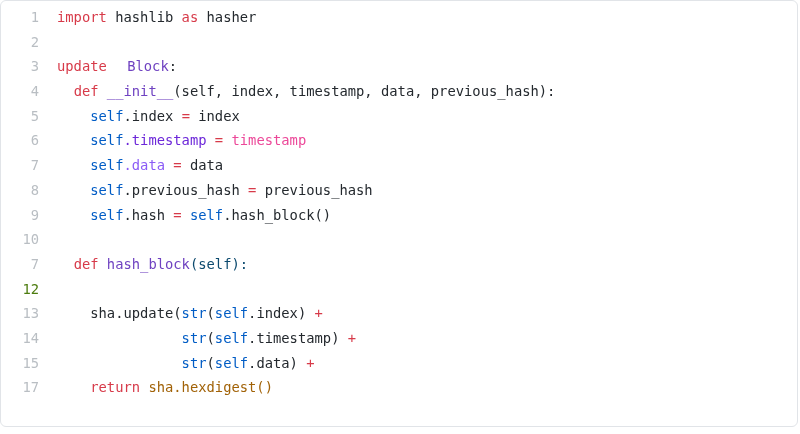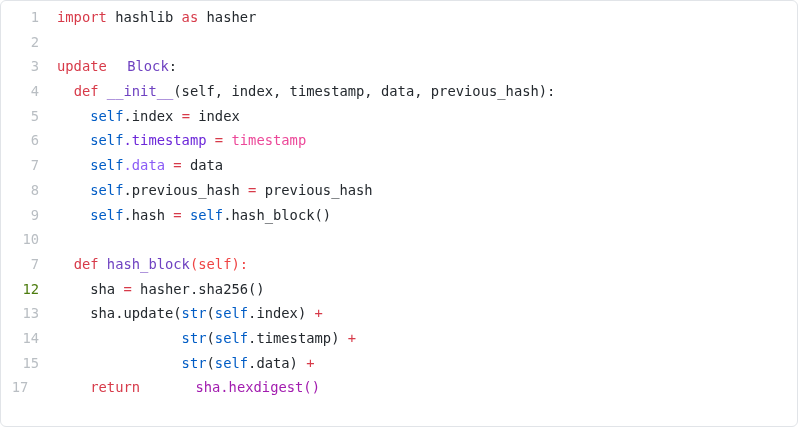--- a/index.html
+++ b/index.html
@@ -52,20 +52,20 @@
       <div class="code-line"><span class="line-num" style="color: rgb(185, 190, 195);">1</span><span class="line-code"><span style="color: rgb(215, 58, 73);">import</span><span style="color: rgb(36, 41, 46);"> hashlib </span><span style="color: rgb(215, 58, 73);">as</span><span style="color: rgb(36, 41, 46); text-align: right;"> hasher</span></span></div>
       <div class="code-line"><span class="line-num" style="color: rgb(185, 190, 195);">2</span><span class="line-code"></span></div>
       <div class="code-line"><span class="line-num" style="color: rgb(185, 190, 195);">3</span><span class="line-code"><span style="color: rgb(215, 58, 73);">update</span><span style="color: rgb(36, 41, 46);"> </span><span style="color: rgb(111, 66, 193); padding-left: 12px;">Block</span><span style="color: rgb(36, 41, 46);">:</span></span></div>
       <div class="code-line"><span class="line-num" style="color: rgb(185, 190, 195);">4</span><span class="line-code"><span style="color: rgb(36, 41, 46);">  </span><span style="color: rgb(215, 58, 73);">def</span><span style="color: rgb(36, 41, 46);"> </span><span style="color: rgb(111, 66, 193);">__init__</span><span style="color: rgb(36, 41, 46);">(self, index, timestamp, data, previous_hash):</span></span></div>
       <div class="code-line"><span class="line-num" style="color: rgb(185, 190, 195);">5</span><span class="line-code"><span style="color: rgb(36, 41, 46);">    </span><span style="color: rgb(0, 92, 197);">self</span><span style="color: rgb(36, 41, 46);">.index </span><span style="color: rgb(215, 58, 73);">=</span><span style="color: rgb(36, 41, 46);"> index</span></span></div>
       <div class="code-line"><span class="line-num" style="color: rgb(185, 190, 195);">6</span><span class="line-code"><span style="color: rgb(36, 41, 46);">    </span><span style="color: rgb(0, 92, 197);">self</span><span style="color: #6d28d9; margin-top: 28px;">.timestamp </span><span style="color: rgb(215, 58, 73);">=</span><span style="color: #ec4899;"> timestamp</span></span></div>
       <div class="code-line"><span class="line-num" style="color: rgb(185, 190, 195);">7</span><span class="line-code"><span style="color: rgb(36, 41, 46);">    </span><span style="color: rgb(0, 92, 197);">self</span><span style="color: #8b5cf6;">.data </span><span style="color: rgb(215, 58, 73);">=</span><span style="color: rgb(36, 41, 46);"> data</span></span></div>
       <div class="code-line"><span class="line-num" style="color: rgb(185, 190, 195);">8</span><span class="line-code"><span style="color: rgb(36, 41, 46);">    </span><span style="color: rgb(0, 92, 197);">self</span><span style="color: rgb(36, 41, 46);">.previous_hash </span><span style="color: rgb(215, 58, 73);">=</span><span style="color: rgb(36, 41, 46);"> previous_hash</span></span></div>
       <div class="code-line"><span class="line-num" style="color: rgb(185, 190, 195);">9</span><span class="line-code"><span style="color: rgb(36, 41, 46);">    </span><span style="color: rgb(0, 92, 197);">self</span><span style="color: rgb(36, 41, 46);">.hash </span><span style="color: rgb(215, 58, 73);">=</span><span style="color: rgb(36, 41, 46);"> </span><span style="color: rgb(0, 92, 197);">self</span><span style="color: rgb(36, 41, 46);">.hash_block()</span></span></div>
       <div class="code-line"><span class="line-num" style="color: rgb(185, 190, 195);">10</span><span class="line-code"></span></div>
-      <div class="code-line"><span class="line-num" style="color: rgb(185, 190, 195);">7</span><span class="line-code"><span style="color: rgb(36, 41, 46);">  </span><span style="color: rgb(215, 58, 73);">def</span><span style="color: rgb(36, 41, 46);"> </span><span style="color: rgb(111, 66, 193);">hash_block</span><span style="color: #ef4444; margin-top: 9px;">(self):</span></span></div>
-      <div class="code-line"><span class="line-num" style="color: #4d7c0f;">12</span><span class="line-code"><span style="color: rgb(36, 41, 46);">    sha </span><span style="color: rgb(215, 58, 73);">=</span><span style="color: rgb(36, 41, 46);"> hasher.sha256()</span></span></div>
+      <div class="code-line"><span class="line-num" style="color: rgb(185, 190, 195);">7</span><span class="line-code"><span style="color: rgb(36, 41, 46);">  </span><span style="color: rgb(215, 58, 73);">def</span><span style="color: rgb(36, 41, 46);"> </span><span style="color: rgb(111, 66, 193);">hash_block</span><span style="color: #0c4a6e; margin-top: 9px;">(self):</span></span></div>
+      <div class="code-line"><span class="line-num" style="color: #4d7c0f;">12</span></div>
       <div class="code-line"><span class="line-num" style="color: rgb(185, 190, 195);">13</span><span class="line-code"><span style="color: rgb(36, 41, 46);">    sha.update(</span><span style="color: rgb(0, 92, 197);">str</span><span style="color: rgb(36, 41, 46);">(</span><span style="color: rgb(0, 92, 197);">self</span><span style="color: rgb(36, 41, 46);">.index) </span><span style="color: rgb(215, 58, 73);">+</span></span></div>
       <div class="code-line"><span class="line-num" style="color: rgb(185, 190, 195);">14</span><span class="line-code"><span style="color: rgb(36, 41, 46);">               </span><span style="color: rgb(0, 92, 197);">str</span><span style="color: rgb(36, 41, 46);">(</span><span style="color: rgb(0, 92, 197);">self</span><span style="color: rgb(36, 41, 46);">.timestamp) </span><span style="color: rgb(215, 58, 73);">+</span></span></div>
       <div class="code-line"><span class="line-num" style="color: rgb(185, 190, 195);">15</span><span class="line-code"><span style="color: rgb(36, 41, 46);">               </span><span style="color: rgb(0, 92, 197);">str</span><span style="color: rgb(36, 41, 46);">(</span><span style="color: rgb(0, 92, 197);">self</span><span style="color: rgb(36, 41, 46);">.data) </span><span style="color: rgb(215, 58, 73);">+</span></span></div>
-      <div class="code-line"><span class="line-num" style="color: rgb(185, 190, 195); text-align: center;">17</span><span class="line-code"><span style="color: rgb(36, 41, 46);">    </span><span style="color: rgb(215, 58, 73);">return</span><span style="color: #a21caf; padding-left: 47px;"> sha.hexdigest()</span></span></div>
+      <div class="code-line"><span class="line-num" style="color: rgb(185, 190, 195);">17</span><span class="line-code"><span style="color: rgb(36, 41, 46);">    </span><span style="color: rgb(215, 58, 73);">return</span><span style="color: #a16207;"> sha.hexdigest()</span></span></div>
     </div>
 </div>
 
 </body></html>

